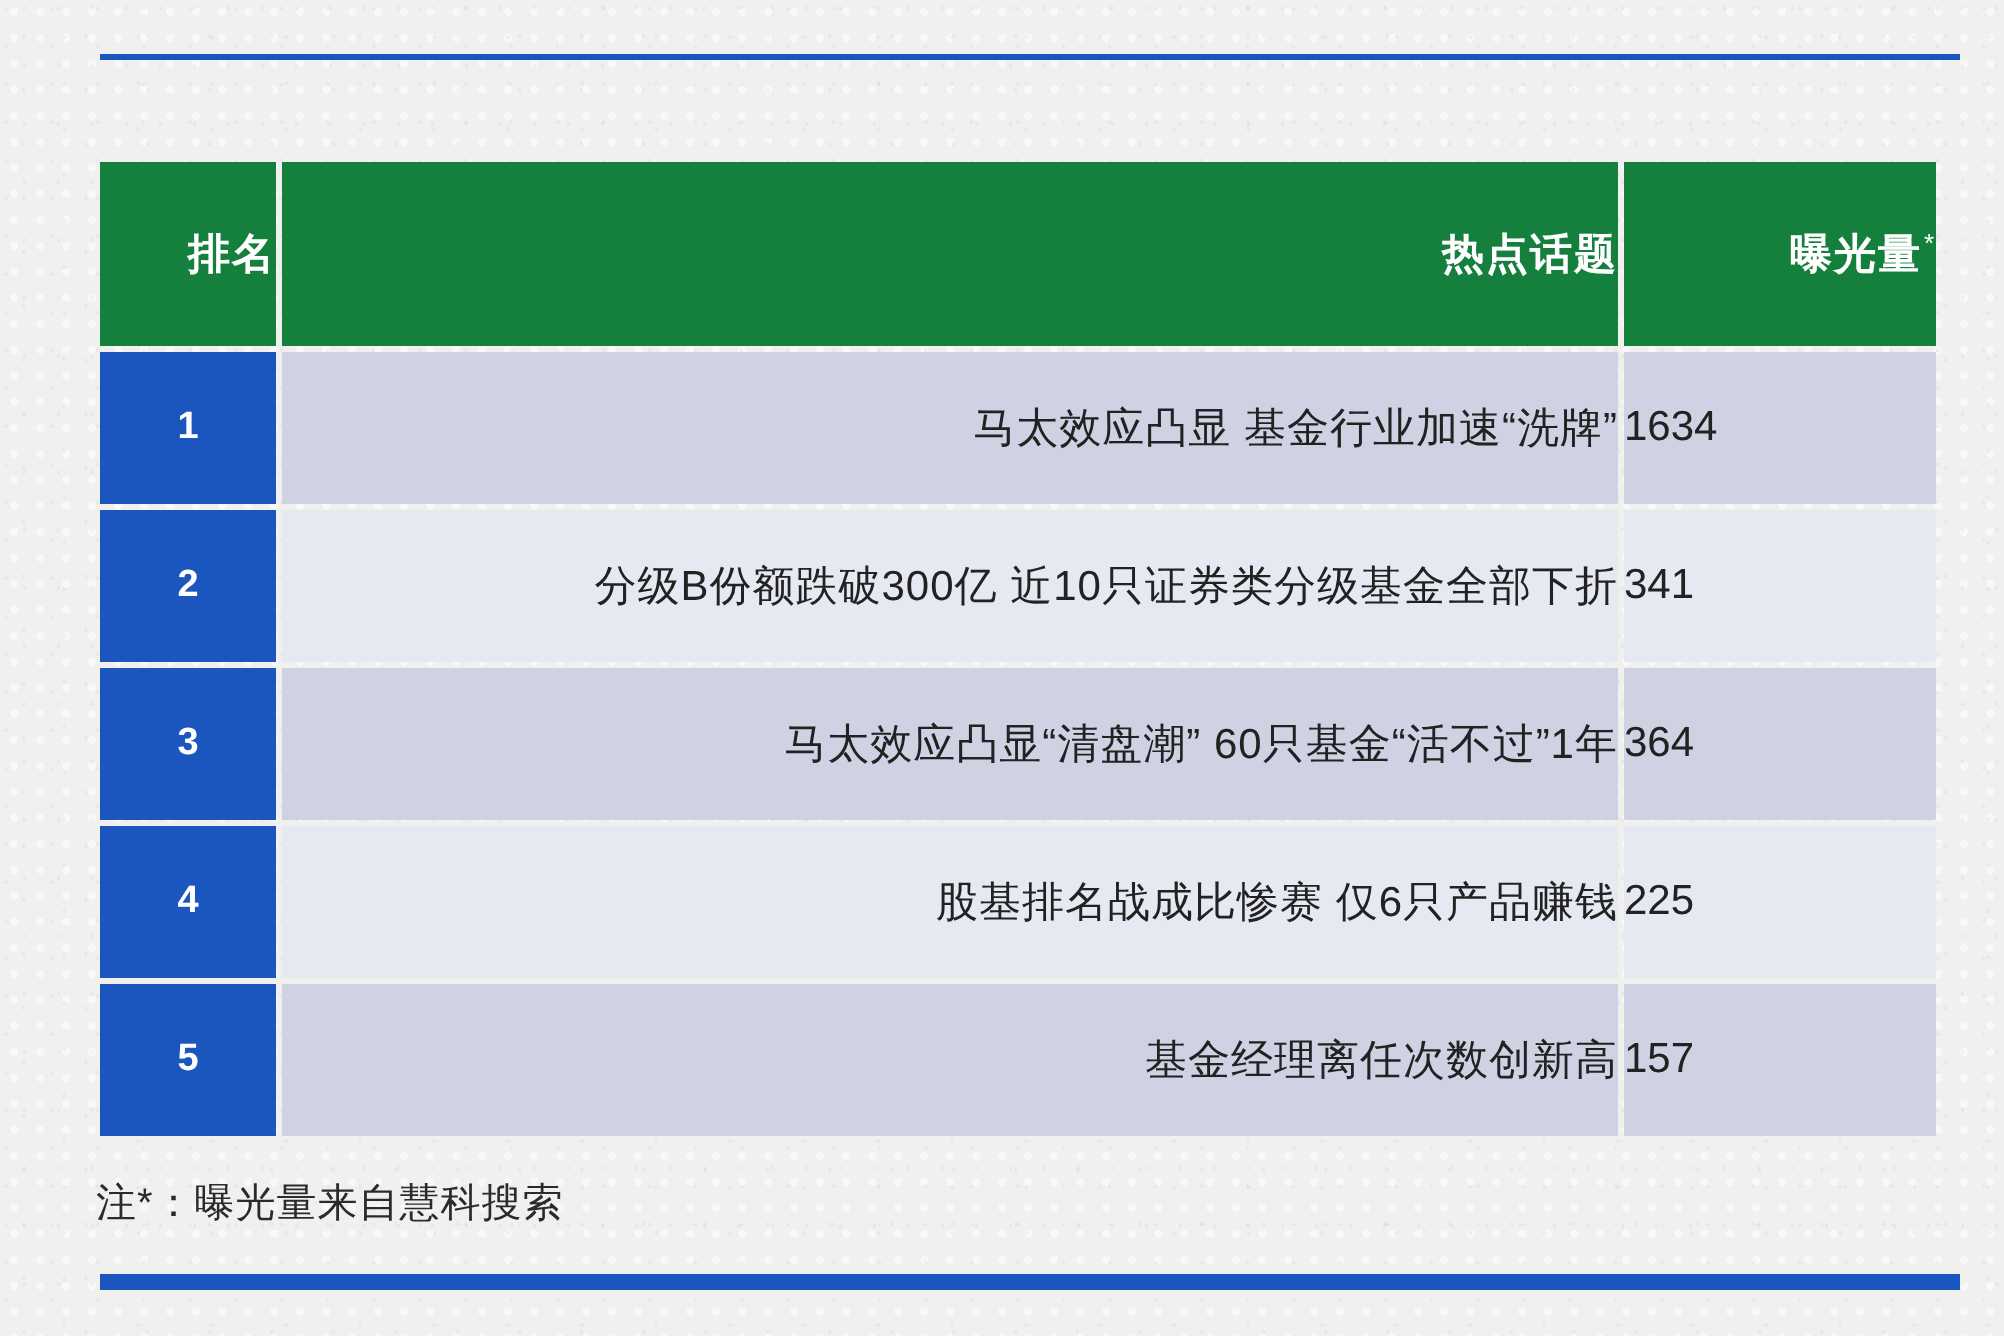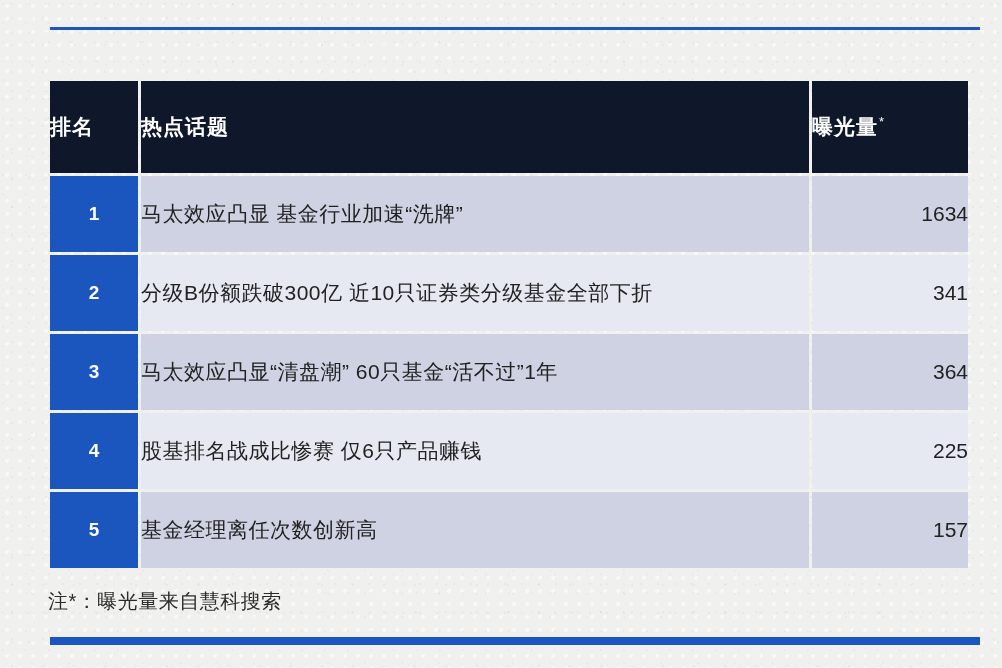--- a/index.html
+++ b/index.html
@@ -64,26 +64,26 @@
   table.topics td {
     padding: 0;
     margin: 0;
   }
 
   col.c-rank  { width: 88px; }
   col.c-topic { width: 668px; }
   col.c-count { width: 156px; }
 
   thead th {
-    background: #0f172a;
+    background: #15803d;
     color: #ffffff;
     height: 92px;
     font-size: 21px;
     font-weight: bold;
-    text-align: left;
+    text-align: right;
     vertical-align: middle;
     letter-spacing: 1px;
   }
   thead th .sup {
     font-size: 13px;
     vertical-align: super;
     font-weight: normal;
     line-height: 0;
     margin-left: 1px;
   }
@@ -93,29 +93,29 @@
     color: #ffffff;
     font-size: 19px;
     font-weight: bold;
     text-align: center;
     vertical-align: middle;
     height: 76px;
   }
   tbody tr td.topic-cell {
     color: #222222;
     font-size: 21px;
-    text-align: left;
+    text-align: right;
     vertical-align: middle;
     height: 76px;
     letter-spacing: 0.5px;
   }
   tbody tr td.count-cell {
     color: #222222;
     font-size: 21px;
-    text-align: right;
+    text-align: left;
     vertical-align: middle;
     height: 76px;
   }
   tbody tr.band-dark td.topic-cell,
   tbody tr.band-dark td.count-cell {
     background: #ced2e2;
   }
   tbody tr.band-light td.topic-cell,
   tbody tr.band-light td.count-cell {
     background: #e6e9f2;

